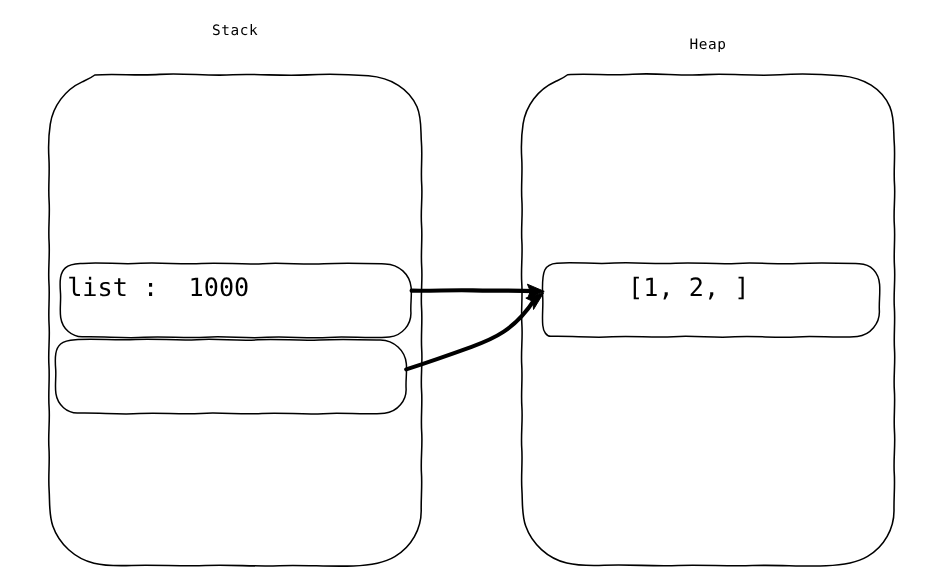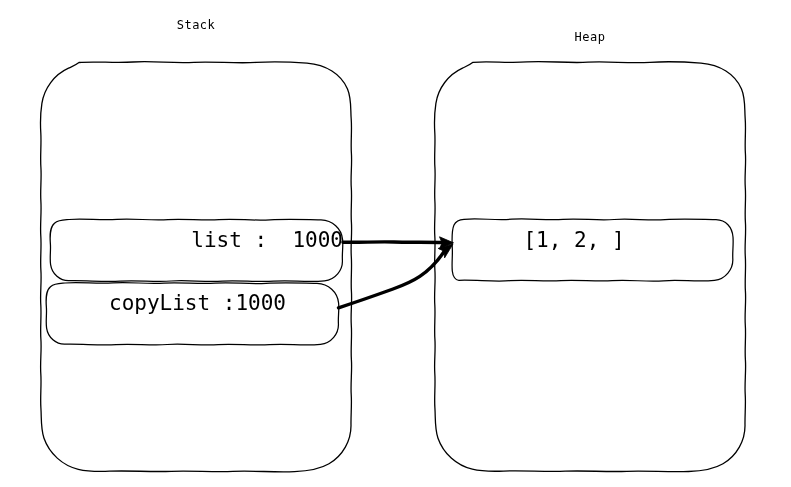--- a/index.html
+++ b/index.html
@@ -56,21 +56,21 @@
     font-family: "DejaVu Sans Mono", "Liberation Mono", monospace;
     font-size: 21px;
     color: #000000;
     white-space: pre;
     user-select: none;
   }
   #stack-slot-0-text {
     left: 56px;
     top: 228px;
     width: 287px;
-    text-align: right;
+    text-align: left;
   }
   #stack-slot-1-text {
     left: 52px;
     top: 291px;
     width: 291px;
     text-align: center;
   }
   #heap-slot-0-text {
     left: 452px;
     top: 228px;
@@ -225,17 +225,16 @@
     <polygon fill="#000000" stroke="#000000" stroke-width="0.8" stroke-linejoin="round" points="453.0,244.0 438.2,248.4 444.1,251.2 444.6,257.9"></polygon>
 
   </svg>
 
   <div class="region-title" id="stack-title">Stack</div>
 
   <div class="region-title" id="heap-title">Heap</div>
 
   <div class="slot-text" id="stack-slot-0-text">list :  1000</div>
 
-  <div class="slot-text" id="stack-slot-1-text">copyList :1000</div>
 
   <div class="slot-text" id="heap-slot-0-text">[1, 2, ]</div>
 
 </div>
 
 </body></html>

